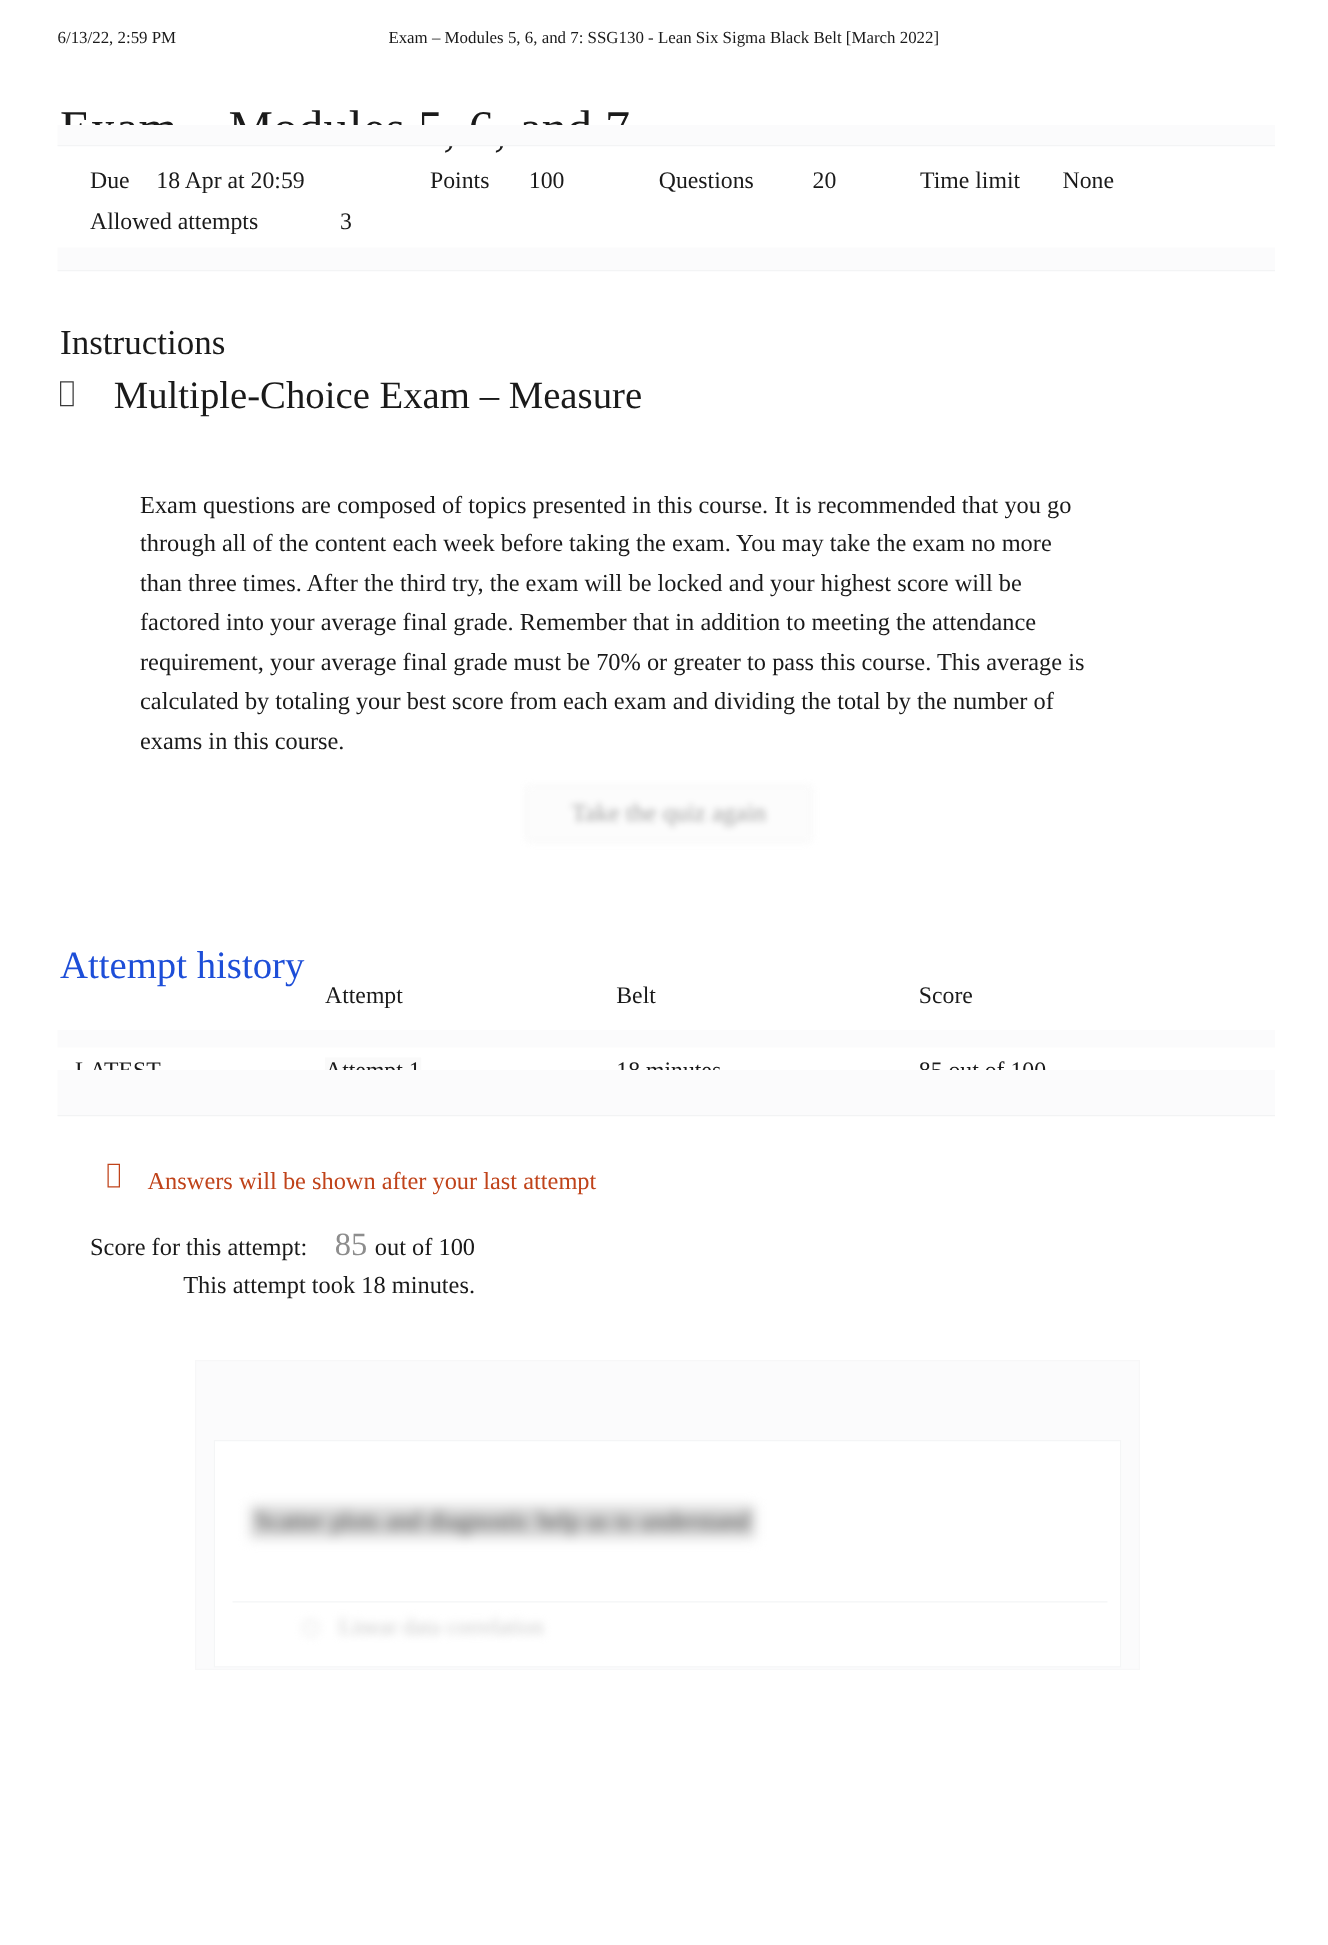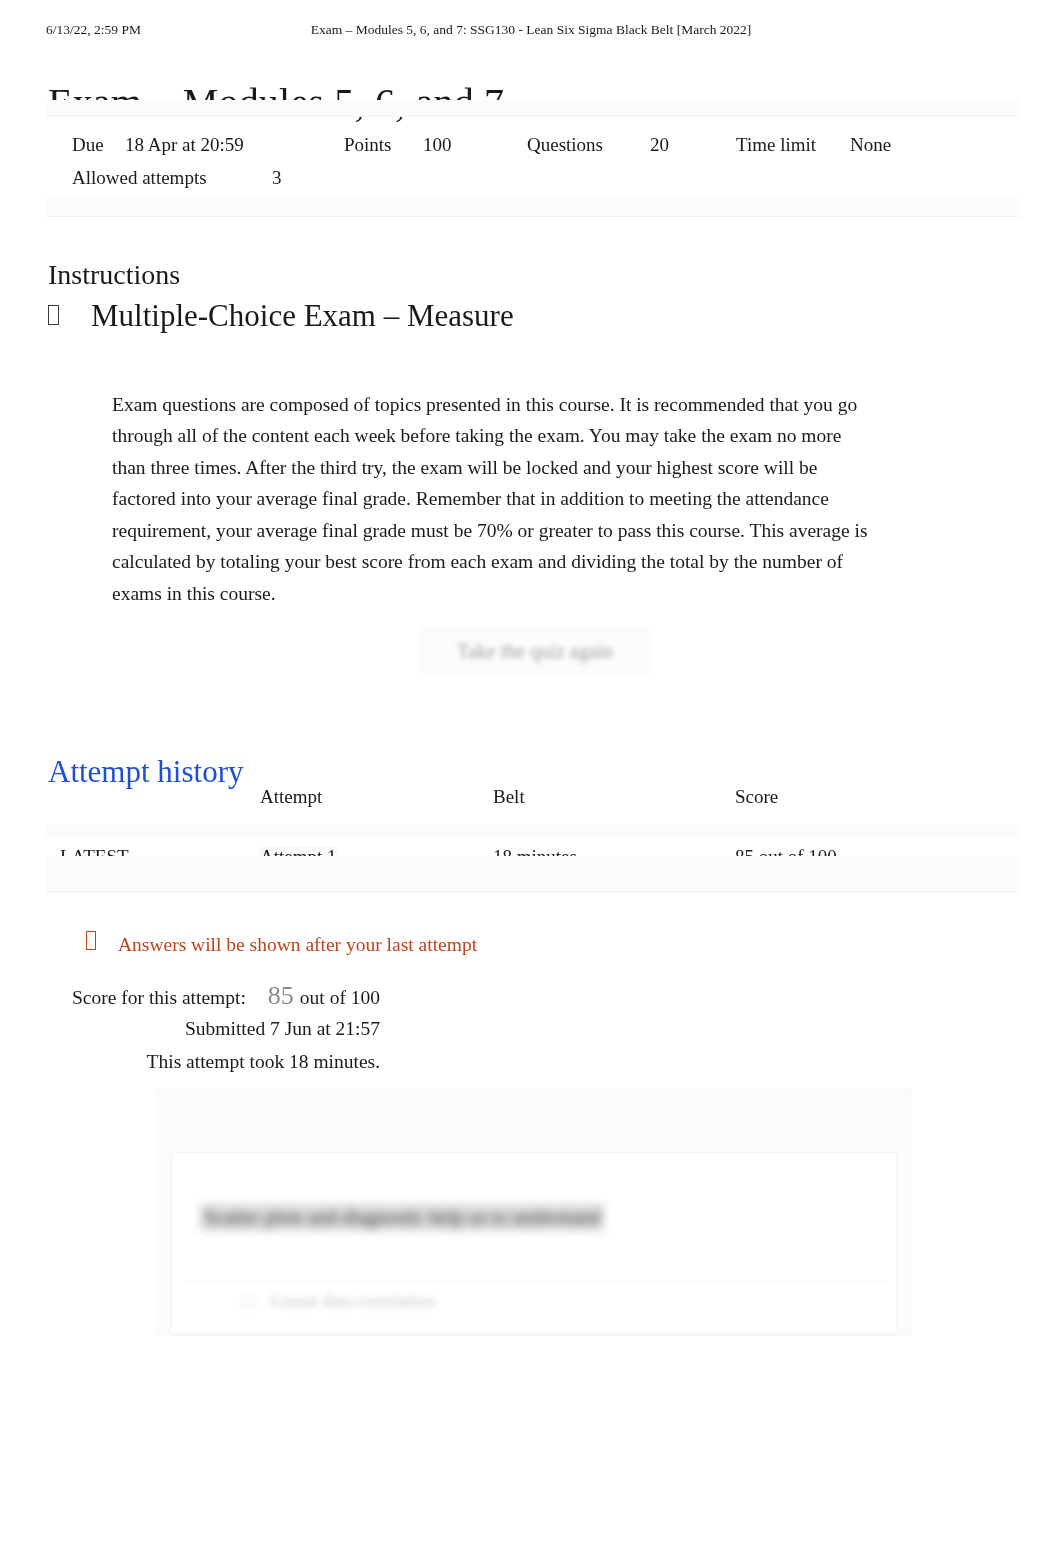--- a/index.html
+++ b/index.html
@@ -402,21 +402,20 @@
 </div>
 
 <div class="notice">
   <span class="tofu"></span><span>Answers will be shown after your last attempt</span>
 </div>
 
 <div class="score-block">
   <div class="score-line">
     <span class="score-label">Score for this attempt:</span><span class="score-big">85</span><span class="score-outof">out of 100</span>
   </div>
-  <div class="score-line">Submitted 7 Jun at 21:57</div>
   <div class="score-line">This attempt took 18 minutes.</div>
 </div>
 
 <div class="q-card">
   <div class="q-body">
     <span class="q-text">Scatter plots and diagnostic help us to understand</span>
     <div class="q-divider"></div>
     <div class="q-answer">
       <span class="q-answer-radio"></span><span>Linear data correlation</span>
     </div>

